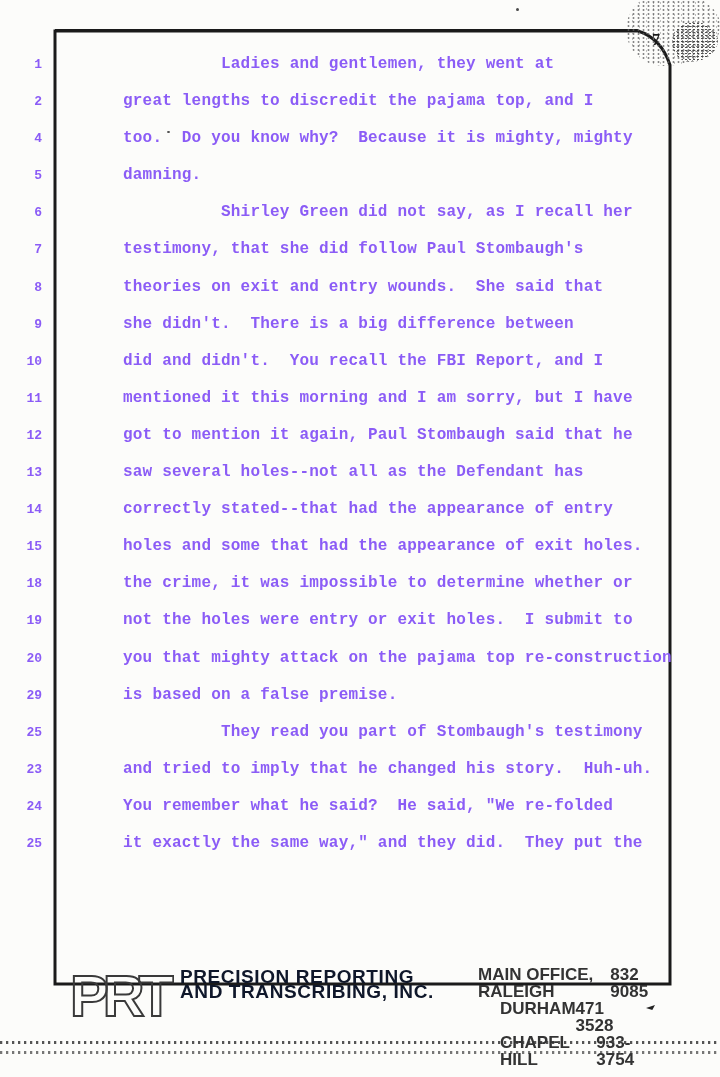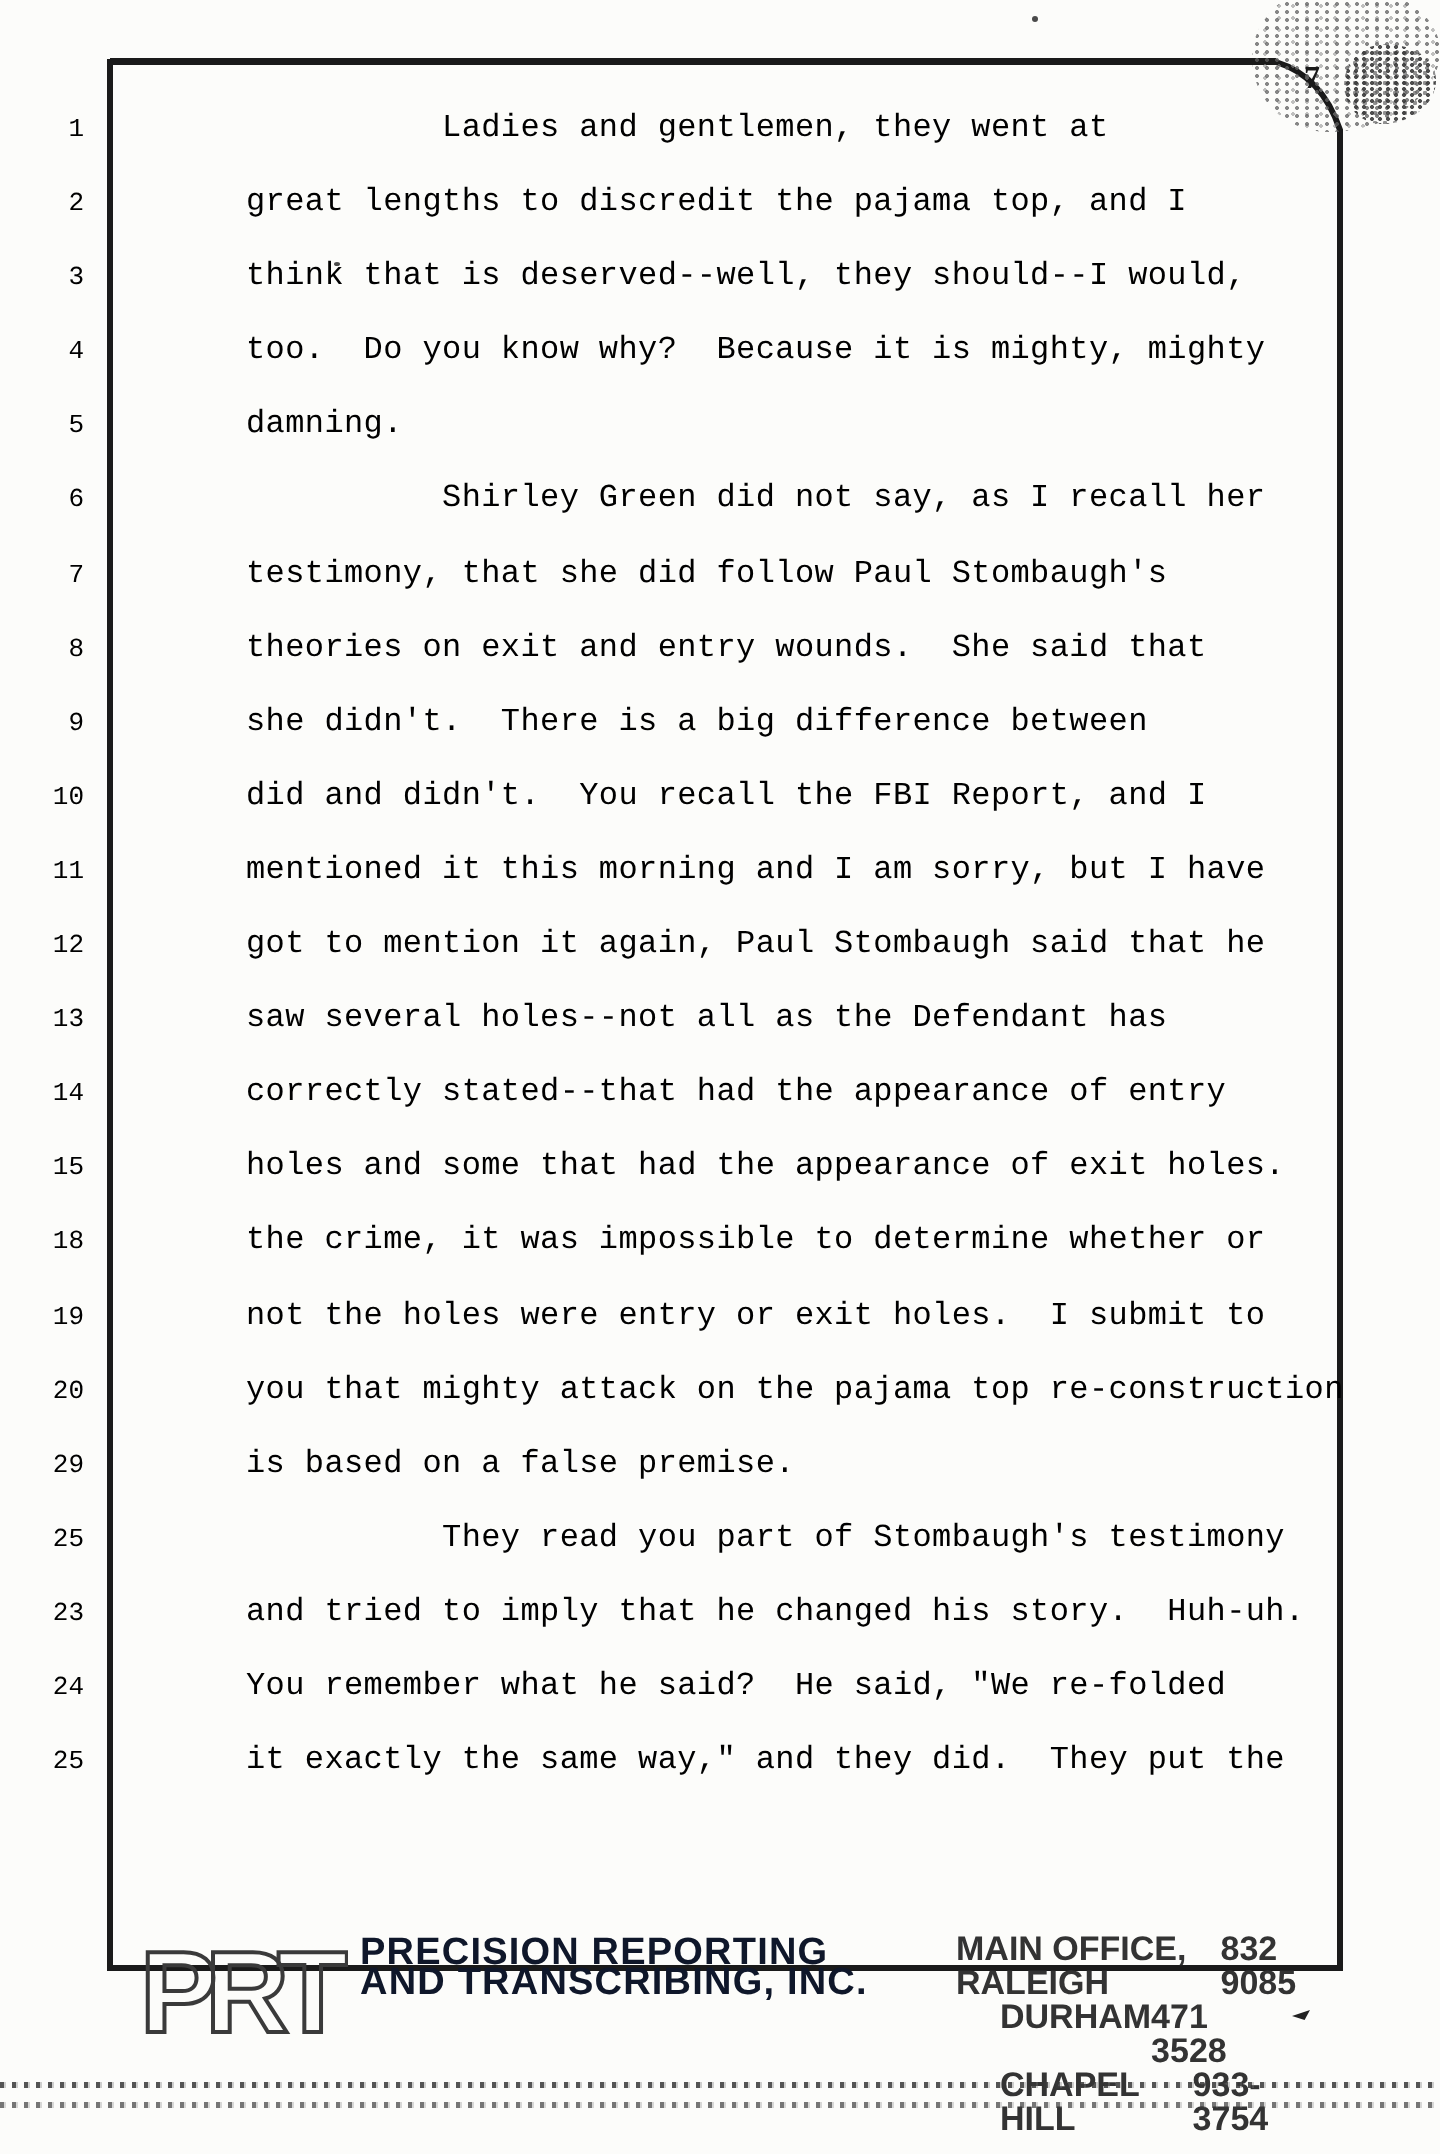--- a/index.html
+++ b/index.html
@@ -33,21 +33,21 @@
       radial-gradient(rgba(60,60,60,.9) 1.1px, transparent 1.3px),
       radial-gradient(rgba(100,100,100,.7) 1px, transparent 1.2px);
     background-size:4px 3px, 5px 5px;
   }
   .speck { position:absolute; background:#4a4a4a; border-radius:50%; }
 
   
   #transcript { position:absolute; left:0; top:46px; width:700px; }
   .tline {
     height:37.1px; line-height:37.1px; white-space:pre;
-    color:#000000; font-size:16px; font-weight:normal; letter-spacing:0.2px;
+    color:#8b5cf6; font-size:16px; font-weight:bold; letter-spacing:0.2px;
   }
   .lnum {
     display:inline-block; width:42px; text-align:right;
     font-size:13px; letter-spacing:0;
   }
   .ltext { margin-left:81px; }
 
   
   #footer { position:absolute; left:0; top:960px; width:720px; height:117px;
             font-family:"Liberation Sans", sans-serif; }
@@ -90,21 +90,20 @@
   <div class="noise" style="left:626px; top:-8px; width:94px; height:74px;"></div>
   <div class="noise dense" style="left:672px; top:22px; width:46px; height:40px;"></div>
   <div class="speck" style="left:516px; top:8px; width:3px; height:3px;"></div>
   <div class="speck" style="left:167px; top:131px; width:3px; height:2px;"></div>
 
   <div class="page-num">7</div>
 
   <div id="transcript">
       <div class="tline"><span class="lnum">1</span><span class="ltext">          Ladies and gentlemen, they went at</span></div>
       <div class="tline"><span class="lnum">2</span><span class="ltext">great lengths to discredit the pajama top, and I</span></div>
-      <div class="tline"><span class="lnum">3</span><span class="ltext">think that is deserved--well, they should--I would,</span></div>
       <div class="tline"><span class="lnum">4</span><span class="ltext">too.  Do you know why?  Because it is mighty, mighty</span></div>
       <div class="tline"><span class="lnum">5</span><span class="ltext">damning.</span></div>
       <div class="tline"><span class="lnum">6</span><span class="ltext">          Shirley Green did not say, as I recall her</span></div>
       <div class="tline"><span class="lnum">7</span><span class="ltext">testimony, that she did follow Paul Stombaugh's</span></div>
       <div class="tline"><span class="lnum">8</span><span class="ltext">theories on exit and entry wounds.  She said that</span></div>
       <div class="tline"><span class="lnum">9</span><span class="ltext">she didn't.  There is a big difference between</span></div>
       <div class="tline"><span class="lnum">10</span><span class="ltext">did and didn't.  You recall the FBI Report, and I</span></div>
       <div class="tline"><span class="lnum">11</span><span class="ltext">mentioned it this morning and I am sorry, but I have</span></div>
       <div class="tline"><span class="lnum">12</span><span class="ltext">got to mention it again, Paul Stombaugh said that he</span></div>
       <div class="tline"><span class="lnum">13</span><span class="ltext">saw several holes--not all as the Defendant has</span></div>

